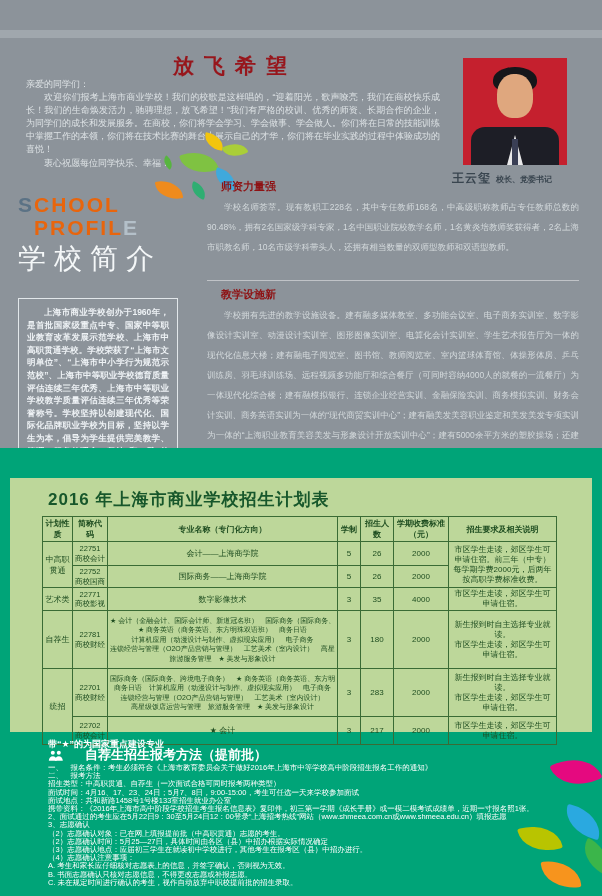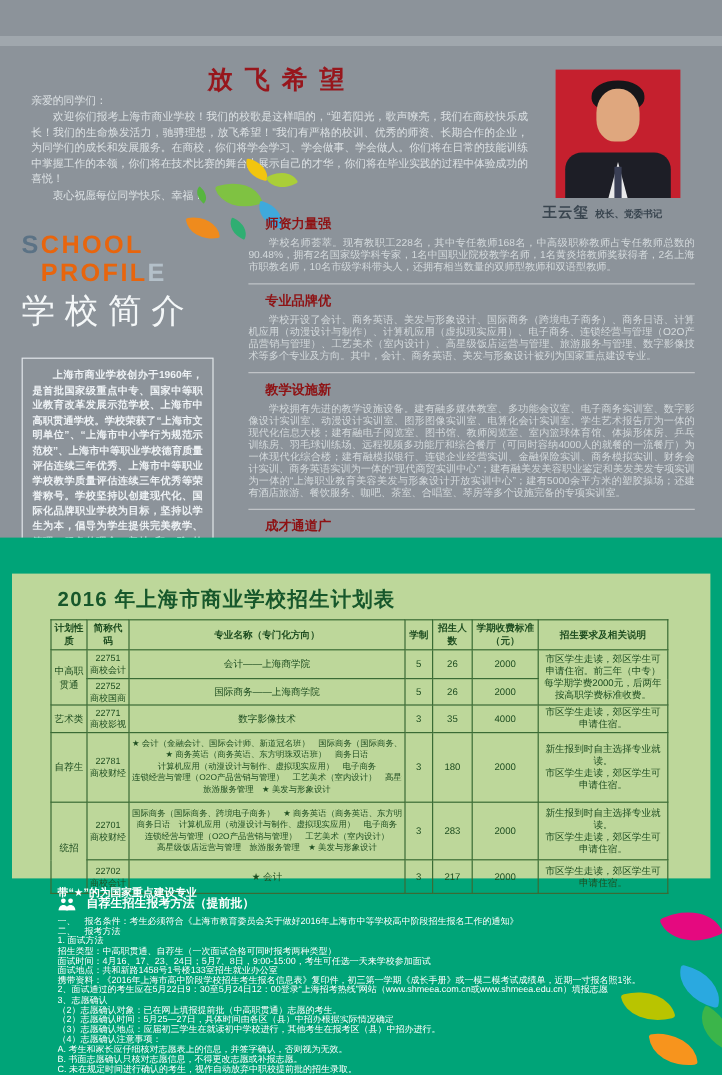--- a/index.html
+++ b/index.html
@@ -36,22 +36,22 @@
   .photo-caption .rl{font-size:8px;margin-left:5px;font-weight:bold;}
 
   
   .leaf{position:absolute;border-radius:8% 100% 8% 100%;}
   .cluster-top{position:absolute;left:148px;top:102px;width:104px;height:78px;}
   .cluster-bottom{position:absolute;left:468px;top:748px;width:134px;height:148px;}
 
   
   .main-col{position:absolute;left:207px;top:149px;width:372px;}
   .sec h3{margin:0 0 3px 14px;color:#8e1214;font-size:11px;font-weight:bold;}
-  .sec .body{margin:0;color:#d4dadd;font-size:8.5px;line-height:10px;text-align:justify;
-       text-indent:2em;padding-bottom:9px;border-bottom:1px solid rgba(255,255,255,.45);
+  .sec .body{margin:0;color:#d4dadd;font-size:8.5px;line-height:20px;text-align:justify;
+       text-indent:2em;padding-bottom:23px;border-bottom:1px solid rgba(255,255,255,.45);
        margin-bottom:6px;}
 
   
   .sp{position:absolute;left:18px;top:164px;line-height:1;}
   .sp .l1{font-size:21px;font-weight:900;letter-spacing:2px;color:#e8650d;}
   .sp .l1 .first{color:#5b7285;}
   .sp .l2{font-size:21px;font-weight:900;letter-spacing:2px;color:#e8650d;margin:2px 0 0 16px;}
   .sp .l2 .last{color:#b4c0c9;}
   .sp .cn{color:#f4f7f8;font-size:28px;letter-spacing:8px;margin-top:7px;font-weight:500;}
   .sidebar-box{position:absolute;left:18px;top:268px;width:142px;
@@ -69,22 +69,22 @@
   table.enroll th,table.enroll td{border:1px solid #3a6b35;padding:1px 2px;text-align:center;
        vertical-align:middle;}
   table.enroll th{font-size:8px;font-weight:bold;height:13px;}
   table.enroll td{font-size:8px;}
   td.majors{text-align:left;padding-left:6px;}
   .mline{font-size:7px;line-height:9.5px;white-space:nowrap;overflow:hidden;}
   .code2{font-size:7.5px;line-height:9.5px;}
   .note-cell{font-size:7.5px;line-height:10px;}
 
   .star-note{position:absolute;left:48px;top:290px;color:#fff;font-size:9px;font-weight:bold;}
-  .method-title{position:absolute;left:48px;top:298px;color:#fff;font-size:10px;
-       font-weight:bold;display:flex;align-items:center;gap:8px;}
+  .method-title{position:absolute;left:48px;top:298px;color:#fff;font-size:13px;
+       font-weight:bold;display:flex;align-items:center;gap:21px;}
   .method-title svg{display:block;}
   .method-lines{position:absolute;left:48px;top:316px;width:500px;color:#fff;}
   .m-line{font-size:7.5px;line-height:8.2px;white-space:nowrap;overflow:hidden;}
 </style>
 </head>
 <body>
 
 <div id="page">
 
   <div class="top">
@@ -115,24 +115,20 @@
       <div class="leaf" style="left:66px;top:38px;width:23px;height:18px;background:#3fa9dc;transform:rotate(16deg);"></div>
       <div class="leaf" style="left:8px;top:48px;width:26px;height:20px;background:#ef8b1d;transform:rotate(-8deg);"></div>
       <div class="leaf" style="left:42px;top:52px;width:17px;height:13px;background:#2fae72;transform:rotate(24deg);"></div>
       <div class="leaf" style="left:14px;top:26px;width:12px;height:9px;background:#57b53f;transform:rotate(40deg);"></div>
     </div>
 
     <div class="main-col">
       <div class="sec">
         <h3>师资力量强</h3>
         <p class="body">学校名师荟萃。现有教职工228名，其中专任教师168名，中高级职称教师占专任教师总数的90.48%，拥有2名国家级学科专家，1名中国职业院校教学名师，1名黄炎培教师奖获得者，2名上海市职教名师，10名市级学科带头人，还拥有相当数量的双师型教师和双语型教师。</p>
-      </div>
-      <div class="sec">
-        <h3>专业品牌优</h3>
-        <p class="body">学校开设了会计、商务英语、美发与形象设计、国际商务（跨境电子商务）、商务日语、计算机应用（动漫设计与制作）、计算机应用（虚拟现实应用）、电子商务、连锁经营与管理（O2O产品营销与管理）、工艺美术（室内设计）、高星级饭店运营与管理、旅游服务与管理、数字影像技术等多个专业及方向。其中，会计、商务英语、美发与形象设计被列为国家重点建设专业。</p>
       </div>
       <div class="sec">
         <h3>教学设施新</h3>
         <p class="body">学校拥有先进的教学设施设备。建有融多媒体教室、多功能会议室、电子商务实训室、数字影像设计实训室、动漫设计实训室、图形图像实训室、电算化会计实训室、学生艺术报告厅为一体的现代化信息大楼；建有融电子阅览室、图书馆、教师阅览室、室内篮球体育馆、体操形体房、乒乓训练房、羽毛球训练场、远程视频多功能厅和综合餐厅（可同时容纳4000人的就餐的一流餐厅）为一体现代化综合楼；建有融模拟银行、连锁企业经营实训、金融保险实训、商务模拟实训、财务会计实训、商务英语实训为一体的“现代商贸实训中心”；建有融美发美容职业鉴定和美发美发专项实训为一体的“上海职业教育美容美发与形象设计开放实训中心”；建有5000余平方米的塑胶操场；还建有酒店旅游、餐饮服务、咖吧、茶室、合唱室、琴房等多个设施完备的专项实训室。</p>
       </div>
       <div class="sec">
         <h3>成才通道广</h3>
         <p class="body">学校毕业生质量社会赞誉度好，升学比例度高，就业渠道畅通。连续多年就业率超过全市平均水平，2015年毕业生就业率高达98.43%。2015年我校参加高考的学生98.30%被同济大学、上海外国语大学、上海大学、上海师范大学、上海理工大学和上海商学院等本科或多所高职高专院校录取。</p>
       </div>
     </div>
@@ -275,21 +271,20 @@
           <path d="M1 13c0-3.4 2.3-5.6 5-5.6s5 2.2 5 5.6z"></path>
           <path d="M8.5 13c0-3.4 2.3-5.6 5-5.6s5 2.2 5 5.6z"></path>
         </svg>
       </span>
       <span>自荐生招生报考方法（提前批）</span>
     </div>
 
     <div class="method-lines">
       <div class="m-line">一、　报名条件：考生必须符合《上海市教育委员会关于做好2016年上海市中等学校高中阶段招生报名工作的通知》</div>
       <div class="m-line">二、　报考方法</div>
-      <div class="m-line">1. 面试方法</div>
       <div class="m-line">招生类型：中高职贯通、自荐生（一次面试合格可同时报考两种类型）</div>
       <div class="m-line">面试时间：4月16、17、23、24日；5月7、8日，9:00-15:00，考生可任选一天来学校参加面试</div>
       <div class="m-line">面试地点：共和新路1458号1号楼133室招生就业办公室</div>
       <div class="m-line">携带资料：《2016年上海市高中阶段学校招生考生报名信息表》复印件，初三第一学期《成长手册》或一模二模考试成绩单，近期一寸报名照1张。</div>
       <div class="m-line">2、面试通过的考生应在5月22日9：30至5月24日12：00登录“上海招考热线”网站（www.shmeea.com.cn或www.shmeea.edu.cn）填报志愿</div>
       <div class="m-line">3、志愿确认</div>
       <div class="m-line">（2）志愿确认对象：已在网上填报提前批（中高职贯通）志愿的考生。</div>
       <div class="m-line">（2）志愿确认时间：5月25—27日，具体时间由各区（县）中招办根据实际情况确定</div>
       <div class="m-line">（3）志愿确认地点：应届初三学生在就读初中学校进行，其他考生在报考区（县）中招办进行。</div>
       <div class="m-line">（4）志愿确认注意事项：</div>

